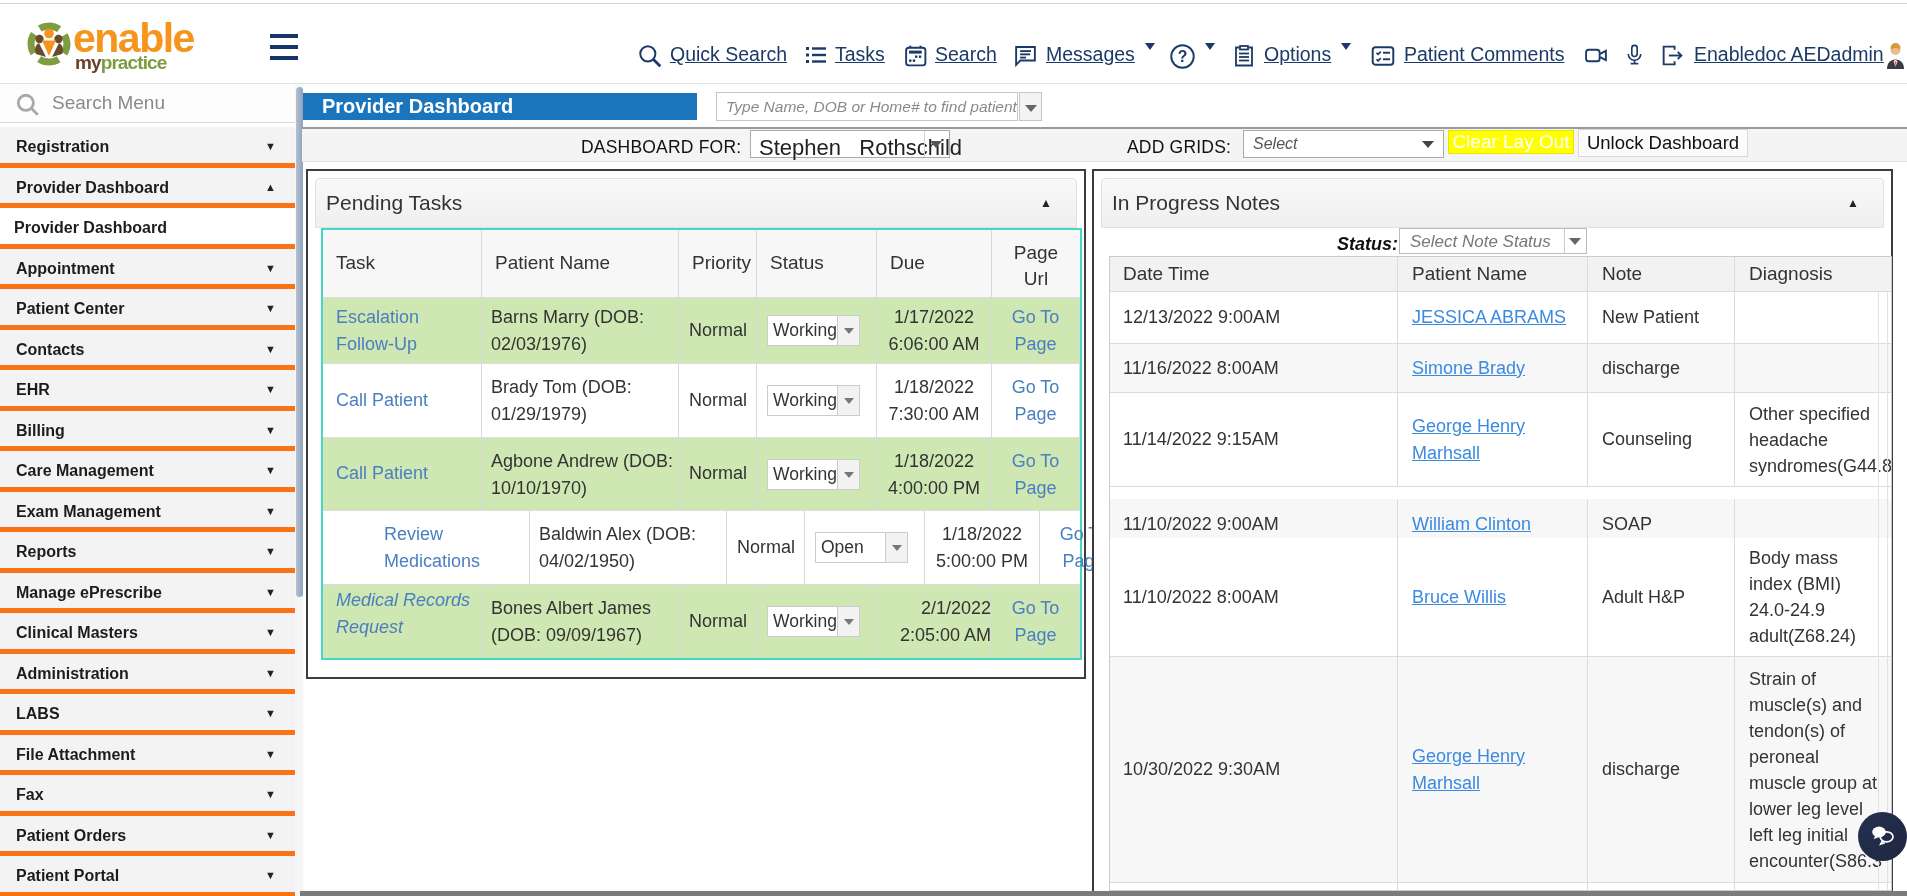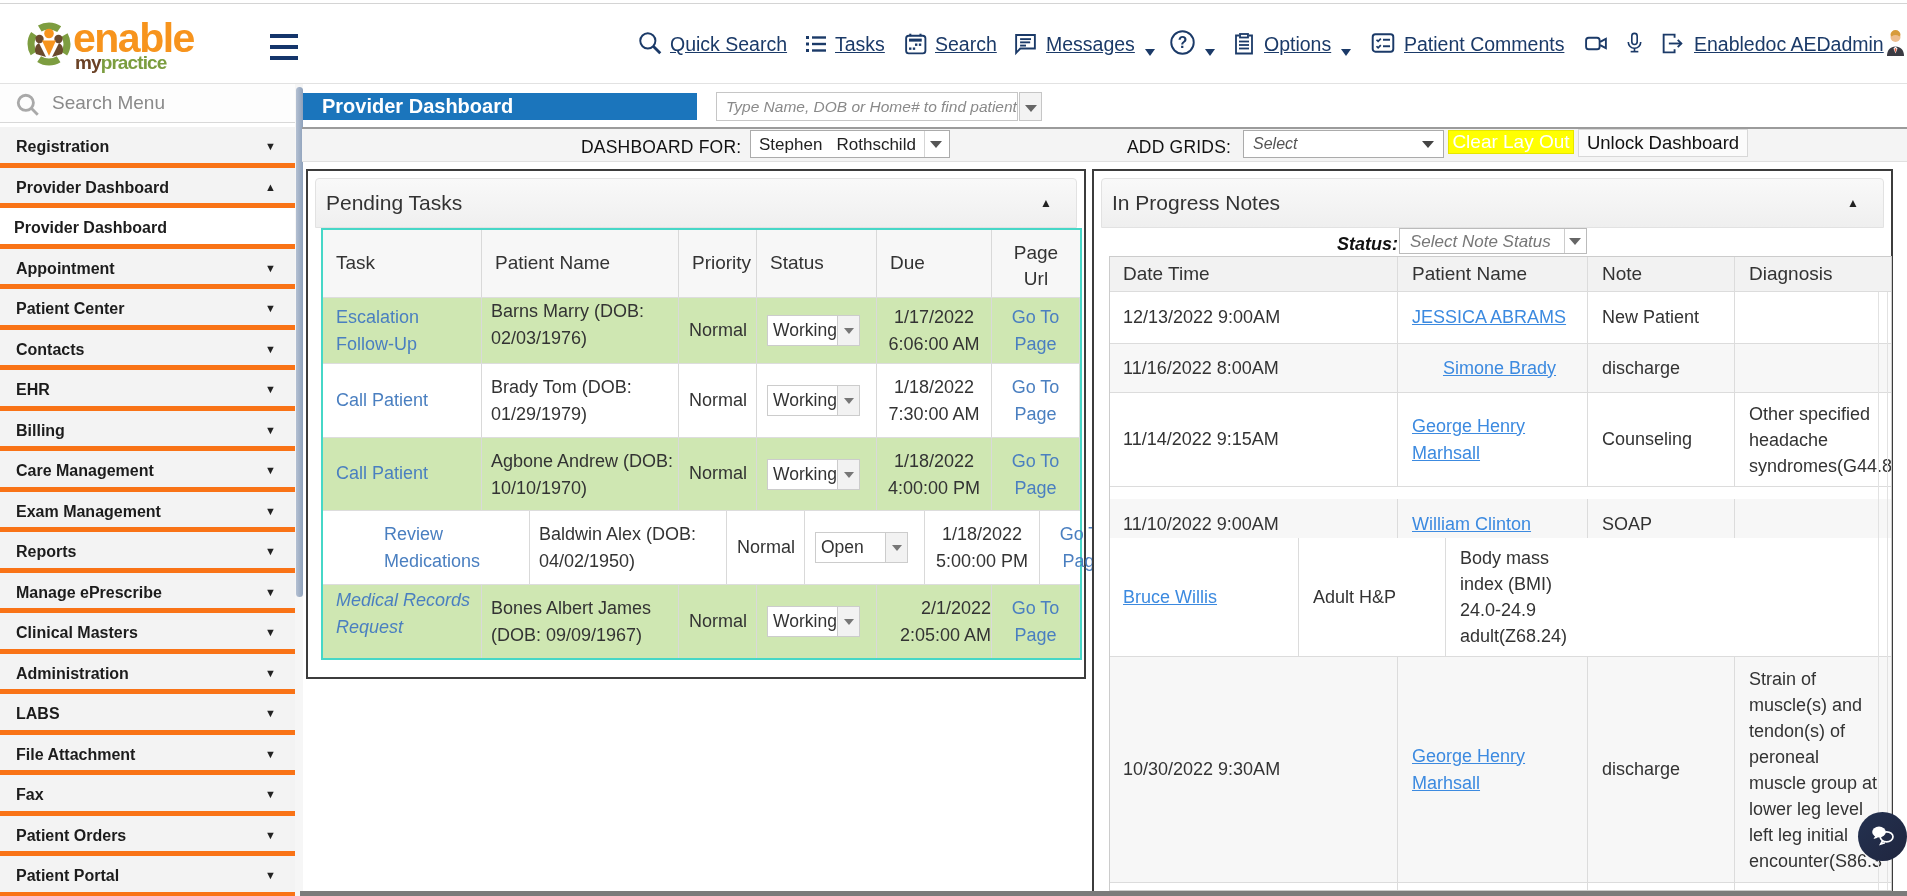--- a/index.html
+++ b/index.html
@@ -2,21 +2,21 @@
 <html><head>
 <meta charset="utf-8">
 <style>
 * { margin:0; padding:0; box-sizing:border-box; }
 html,body { width:1907px; height:896px; overflow:hidden; background:#fff;
   font-family:"Liberation Sans", sans-serif; }
 .abs { position:absolute; }
 
 #topline { position:absolute; top:3px; left:0; width:1907px; height:1px; background:#d4d4d4; }
 #header { position:absolute; top:0; left:0; width:1907px; height:84px; background:#fff; border-bottom:1px solid #e2e2e2; }
-.navitem { position:absolute; top:16px; height:40px; display:flex; align-items:flex-end; color:#1b3a68; }
+.navitem { position:absolute; top:43px; height:40px; display:flex; align-items:flex-start; color:#1b3a68; }
 .navitem a { color:#1b3a68; text-decoration:underline; font-size:19.5px; }
 .caret { width:0; height:0; border-left:5.5px solid transparent; border-right:5.5px solid transparent; border-top:7px solid #1b3a68; display:inline-block; }
 
 .hline { position:absolute; left:270px; width:28px; height:4px; background:#14356b; }
 
 #sidebar { position:absolute; left:0; top:84px; width:295px; height:812px; background:#fff; }
 #sbsearch { position:absolute; left:0; top:84px; width:295px; height:39px; background:#fdfdfd; border-bottom:1px solid #d8d8d8; }
 #sbmenu { position:absolute; left:0; top:127px; width:295px; }
 .mi { height:40.5px; background:#f3f3f3; border-bottom:5px solid #f97316; position:relative; font-weight:bold; font-size:16px; color:#1c1c1c; line-height:39.5px; padding-left:16px; }
 .mi .arr { position:absolute; right:19px; top:0; line-height:39.5px; font-size:11px; color:#222; }
@@ -216,21 +216,21 @@
 
 <div id="bluebar">Provider Dashboard</div>
 <div id="patinput">Type Name, DOB or Home# to find patient</div>
 <div id="patdrop">
     <span class="caret2"></span>
   </div>
 <div id="titleborder"></div>
 <div id="toolbar"></div>
 <span class="tlabel" style="left:581px;">DASHBOARD FOR:</span>
 <div class="tselect" style="left:750px; width:200px;">
-  <span class="abs" style="left:8px; top:4px; font-size:17px; color:#222;">Stephen&nbsp;&nbsp;&nbsp;Rothschild</span>
+  <span class="abs" style="left:8px; top:4px; font-size:22px; color:#222;">Stephen&nbsp;&nbsp;&nbsp;Rothschild</span>
   <span class="abs" style="right:24px; top:0; width:1px; height:26px; background:#d5d5d5;"></span>
   <span class="caret2" style="position:absolute; right:7px; top:10px; border-top-color:#555;"></span>
 </div>
 <span class="tlabel" style="left:1127px;">ADD GRIDS:</span>
 <div class="tselect" style="left:1243px; width:201px;">
   <span class="abs" style="left:9px; top:4px; font-size:16px; font-style:italic; color:#555;">Select</span>
   <span class="caret2" style="position:absolute; right:9px; top:10px; border-top-color:#444;"></span>
 </div>
 <div class="btn" style="left:1448px; top:130px; width:126px; height:24px; background:#ffff00; border:1px solid #e6e600; color:#fff; font-size:19px;">Clear Lay Out</div>
 <div class="btn" style="left:1578px; top:129px; width:170px; height:28px; background:#fbfbfb; border:1px solid #d8d8d8; color:#111; font-size:18.5px;">Unlock Dashboard</div>
@@ -241,21 +241,21 @@
     <div class="ptrow" style="top:0; height:67px; background:#f7f7f7;">
       <div class="ptc" style="width:159px; line-height:65px;">Task</div>
       <div class="ptc" style="width:197px; line-height:65px;">Patient Name</div>
       <div class="ptc" style="width:78px; line-height:65px;">Priority</div>
       <div class="ptc" style="width:120px; line-height:65px;">Status</div>
       <div class="ptc" style="width:115px; line-height:65px;">Due</div>
       <div class="ptc" style="width:88px; border-right:none; padding:10px 0 0 0; text-align:center; line-height:26px;">Page<br>Url</div>
     </div>
     <div class="ptrow green" style="top:67px; height:66px; border-top:1px solid #ddd;">
       <div class="ptc lnk" style="width:159px; padding-top:6px; line-height:27px;">Escalation<br>Follow-Up</div>
-      <div class="ptc" style="width:197px; padding-top:0; line-height:27px; padding-left:9px;">Barns Marry (DOB: 02/03/1976)</div>
+      <div class="ptc" style="width:197px; padding-top:6px; line-height:27px; padding-left:9px;">Barns Marry (DOB: 02/03/1976)</div>
       <div class="ptc" style="width:78px; line-height:64px; padding-left:10px;">Normal</div>
       <div class="ptc selcell" style="width:120px;">
           <span class="msel">Working</span>
         </div>
       <div class="ptc" style="width:115px; padding-top:6px; line-height:27px; padding-left:0; text-align:center;">1/17/2022 6:06:00 AM</div>
       <div class="ptc lnk gotop" style="width:88px; padding:6px 0 0 0; text-align:center; line-height:27px;">Go To<br>Page</div>
     </div>
     <div class="ptrow" style="top:133px; height:74px; border-top:1px solid #ddd;">
       <div class="ptc lnk" style="width:159px; line-height:72px;">Call Patient</div>
       <div class="ptc" style="width:197px; padding-top:10px; line-height:27px; padding-left:9px;">Brady Tom (DOB: 01/29/1979)</div>
@@ -317,21 +317,21 @@
     <div class="iprow" style="top:121px; height:52px;">
       <div class="ipc vc" style="width:289px;">12/13/2022 9:00AM</div>
       <div class="ipc vc" style="width:190px;">
           <span class="lnk2">JESSICA ABRAMS</span>
         </div>
       <div class="ipc vc" style="width:147px;">New Patient</div>
       <div class="ipc vc" style="width:156px; border-right:none;"></div>
     </div>
     <div class="iprow" style="top:173px; height:49px; background:#f7f7f7;">
       <div class="ipc vc" style="width:289px;">11/16/2022 8:00AM</div>
-      <div class="ipc vc" style="width:190px;align-items:center;">
+      <div class="ipc vc" style="width:190px;">
           <span class="lnk2">Simone Brady</span>
         </div>
       <div class="ipc vc" style="width:147px;">discharge</div>
       <div class="ipc vc" style="width:156px; border-right:none;"></div>
     </div>
     <div class="iprow" style="top:222px; height:94px;">
       <div class="ipc vc" style="width:289px;">11/14/2022 9:15AM</div>
       <div class="ipc vc" style="width:190px; line-height:27px;">
           <span class="lnk2">George Henry<br>Marhsall</span>
         </div>
@@ -340,20 +340,21 @@
     </div>
     <div class="iprow" style="top:328px; height:51px; background:#f7f7f7;">
       <div class="ipc vc" style="width:289px;">11/10/2022 9:00AM</div>
       <div class="ipc vc" style="width:190px;">
           <span class="lnk2">William Clinton</span>
         </div>
       <div class="ipc vc" style="width:147px;">SOAP</div>
       <div class="ipc vc" style="width:156px; border-right:none;"></div>
     </div>
     <div class="iprow" style="top:367px; height:119px;">
+      <div class="ipc vc" style="width:289px;">11/10/2022 8:00AM</div>
       <div class="ipc vc" style="width:190px;">
           <span class="lnk2">Bruce Willis</span>
         </div>
       <div class="ipc vc" style="width:147px;">Adult H&amp;P</div>
       <div class="ipc vc" style="width:156px; border-right:none; line-height:26px; white-space:nowrap;">Body mass<br>index (BMI)<br>24.0-24.9<br>adult(Z68.24)</div>
     </div>
     <div class="iprow" style="top:486px; height:226px; background:#f7f7f7;">
       <div class="ipc vc" style="width:289px;">10/30/2022 9:30AM</div>
       <div class="ipc vc" style="width:190px; line-height:27px;">
           <span class="lnk2">George Henry<br>Marhsall</span>

